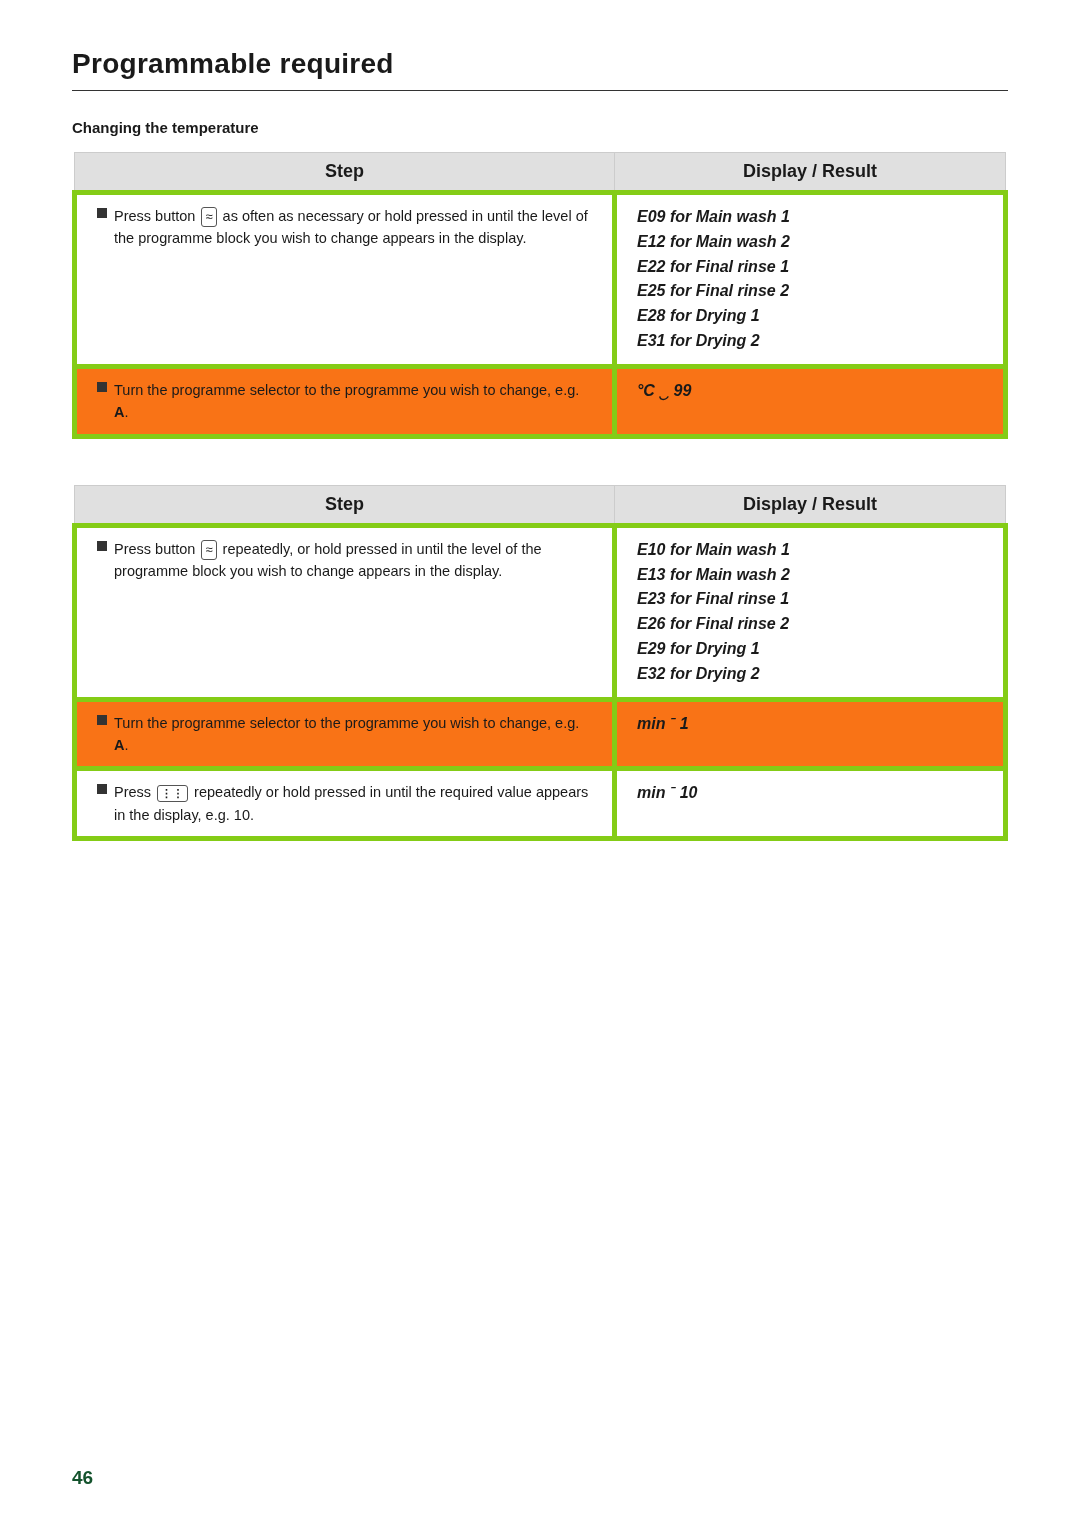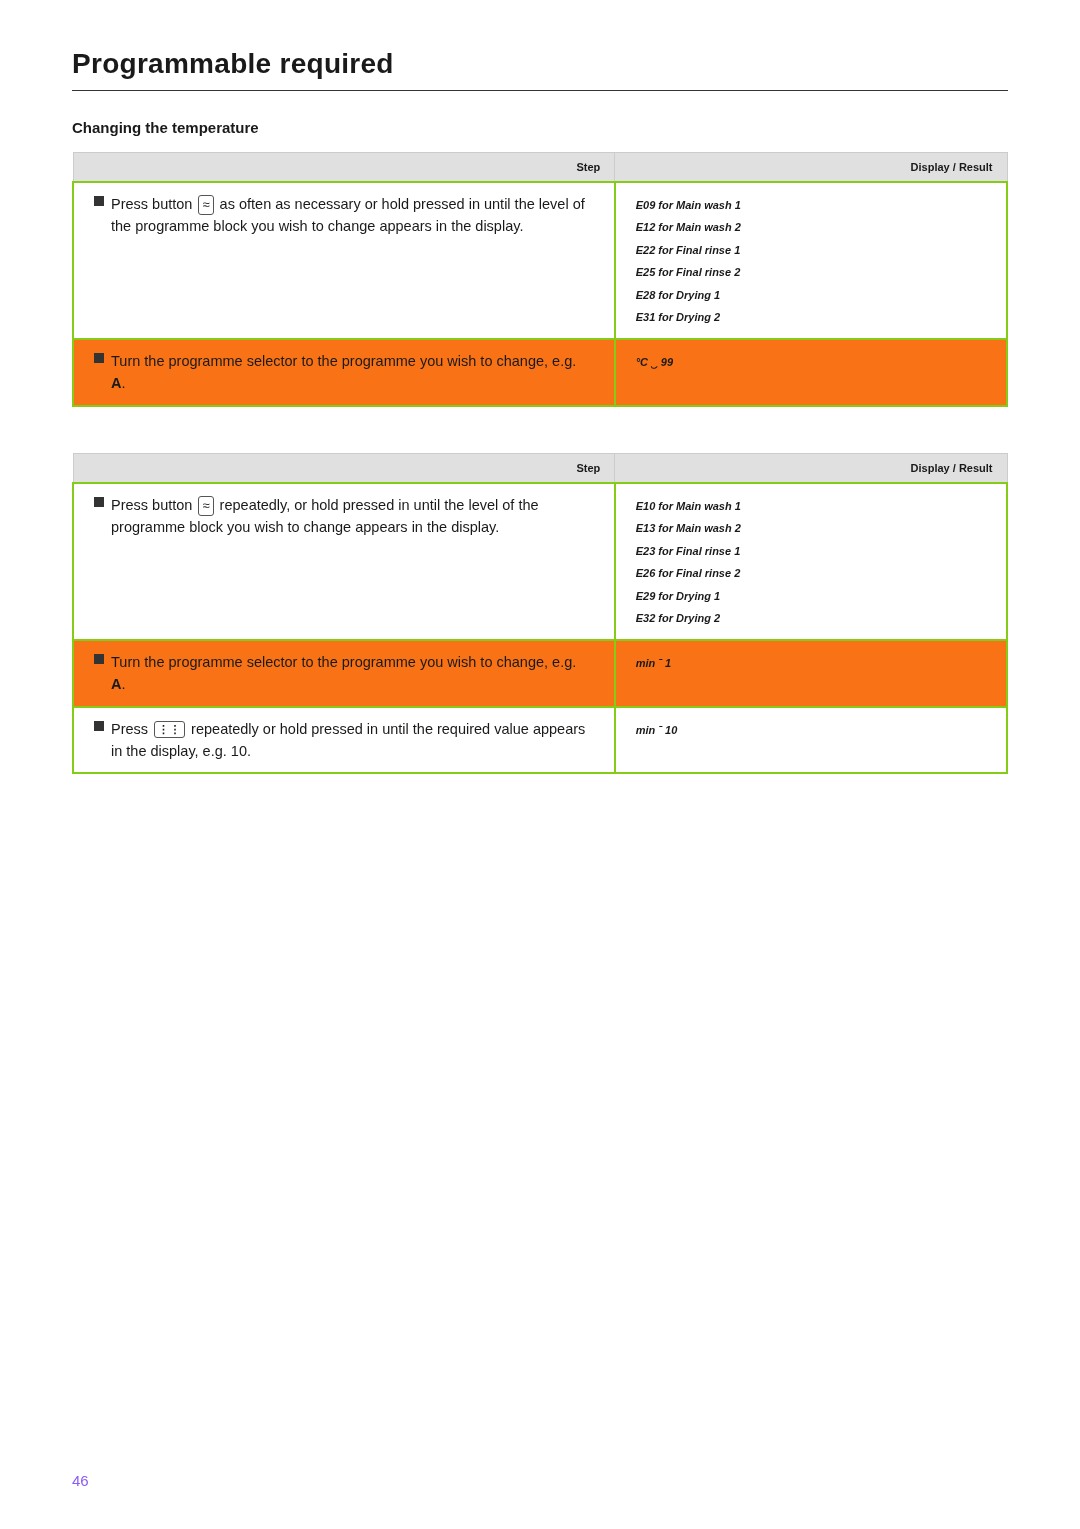--- a/index.html
+++ b/index.html
@@ -42,37 +42,37 @@
       border-collapse: collapse;
       margin-bottom: 40px;
     }
 
     .table-header-row {
       background-color: #e0e0e0;
     }
 
     .table-header-row th {
       padding: 8px 14px;
-      font-size: 11px;
+      font-size: 18px;
       font-weight: 700;
-      text-align: right;
+      text-align: center;
       border: 1px solid #ccc;
     }
 
     .table-header-row th.col-step {
       width: 58%;
     }
 
     .table-header-row th.col-display {
       width: 42%;
     }
 
     .table-body-row td {
       padding: 10px 20px;
-      border: 2px solid #84cc16;
+      border: 5px solid #84cc16;
       vertical-align: top;
       font-size: 14.5px;
       line-height: 1.55;
     }
 
     .table-body-row.shaded td {
       background-color: #f97316;
     }
 
     .table-body-row td.step-cell {
@@ -99,21 +99,21 @@
     }
 
     .display-cell {
       font-size: 14.5px;
       line-height: 1.7;
     }
 
     .display-value {
       font-style: italic;
       font-weight: 600;
-      font-size: 11px;
+      font-size: 16px;
     }
 
     .display-value .code-part {
       font-style: italic;
       font-weight: 700;
     }
 
     .btn-icon-grid {
       display: inline-block;
       vertical-align: middle;
@@ -139,22 +139,23 @@
     }
 
     .bold-letter {
       font-weight: 900;
     }
 
     .page-number {
       position: absolute;
       bottom: 40px;
       left: 72px;
-      font-size: 15px;
-      color: #8b5cf6;
+      font-size: 19px;
+      color: #14532d;
+      font-weight: bold;
     }
 
     .section-block {
       margin-bottom: 46px;
     }
 
     .section-two {
       margin-top: 20px;
     }
   </style>

